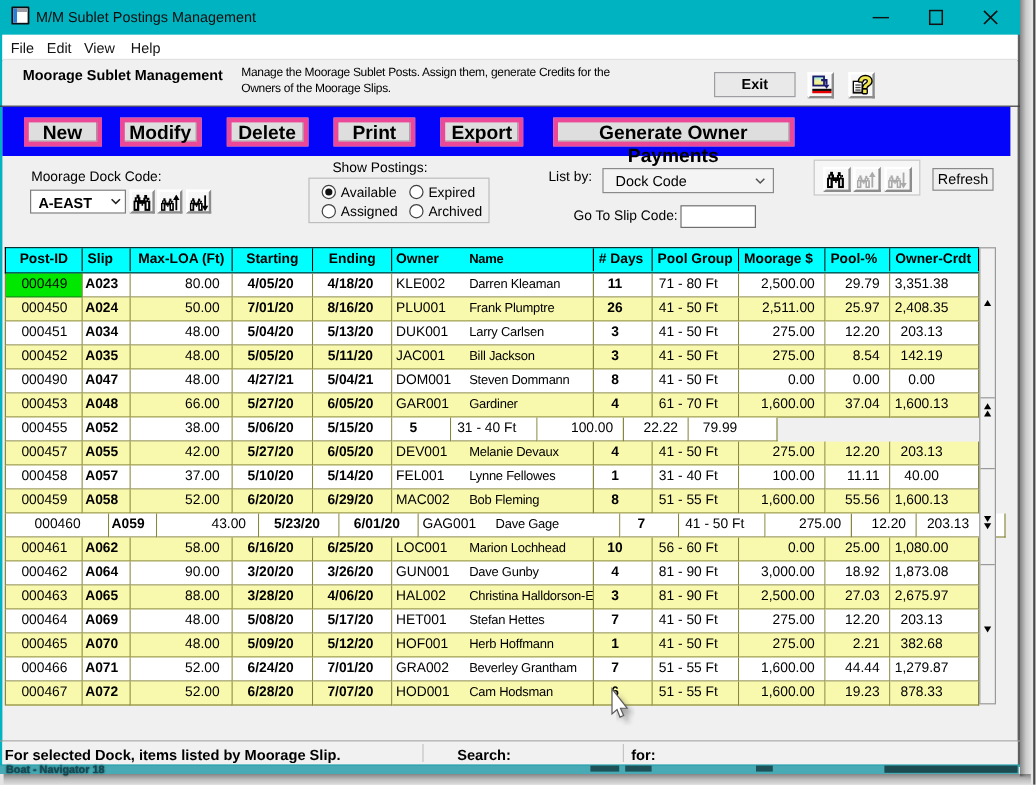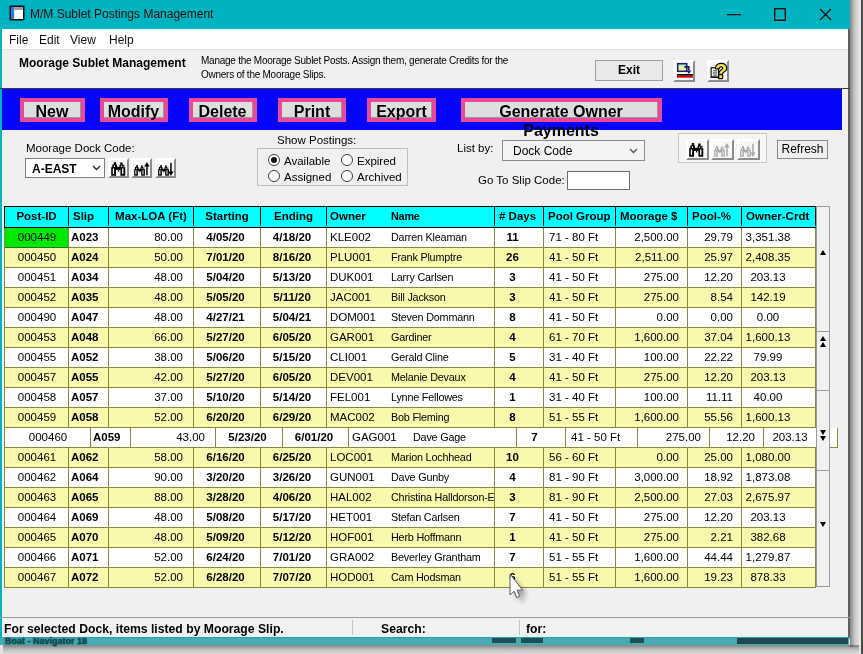--- a/index.html
+++ b/index.html
@@ -425,24 +425,20 @@
         <div class="c amt" style="width:72px">1,600.00</div>
         <div class="c amt" style="width:54px">37.04</div>
         <div class="c amt2" style="width:74px">1,600.13</div>
       </div>
 <div class="row rw">
         <div class="c pid" style="width:64px">000455</div>
         <div class="c slip" style="width:40px">A052</div>
         <div class="c loa" style="width:85px">38.00</div>
         <div class="c date" style="width:67px">5/06/20</div>
         <div class="c date" style="width:66px">5/15/20</div>
-        <div class="c own" style="width:168px">
-          <span class="oc">CLI001</span>
-          <span class="on">Gerald Cline</span>
-        </div>
         <div class="c days" style="width:49px">5</div>
         <div class="c pool" style="width:72px">31 - 40 Ft</div>
         <div class="c amt" style="width:72px">100.00</div>
         <div class="c amt" style="width:54px">22.22</div>
         <div class="c amt2" style="width:74px">79.99</div>
       </div>
 <div class="row ry">
         <div class="c pid" style="width:64px">000457</div>
         <div class="c slip" style="width:40px">A055</div>
         <div class="c loa" style="width:85px">42.00</div>
@@ -555,21 +551,21 @@
         <div class="c amt2" style="width:74px">2,675.97</div>
       </div>
 <div class="row rw">
         <div class="c pid" style="width:64px">000464</div>
         <div class="c slip" style="width:40px">A069</div>
         <div class="c loa" style="width:85px">48.00</div>
         <div class="c date" style="width:67px">5/08/20</div>
         <div class="c date" style="width:66px">5/17/20</div>
         <div class="c own" style="width:168px">
           <span class="oc">HET001</span>
-          <span class="on">Stefan Carlsen</span>
+          <span class="on">Stefan Hettes</span>
         </div>
         <div class="c days" style="width:49px">7</div>
         <div class="c pool" style="width:72px">41 - 50 Ft</div>
         <div class="c amt" style="width:72px">275.00</div>
         <div class="c amt" style="width:54px">12.20</div>
         <div class="c amt2" style="width:74px">203.13</div>
       </div>
 <div class="row ry">
         <div class="c pid" style="width:64px">000465</div>
         <div class="c slip" style="width:40px">A070</div>

